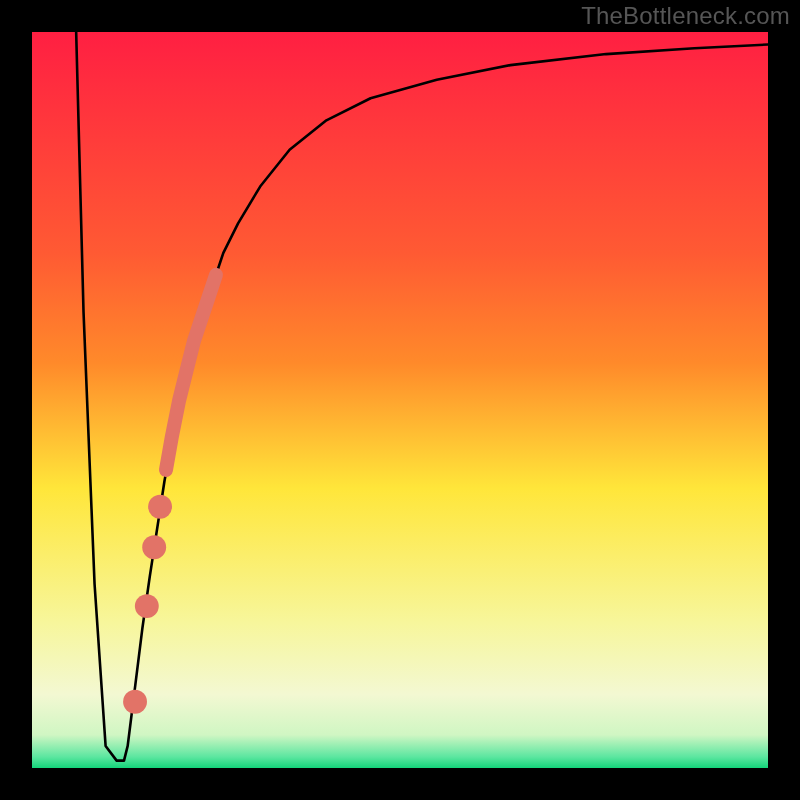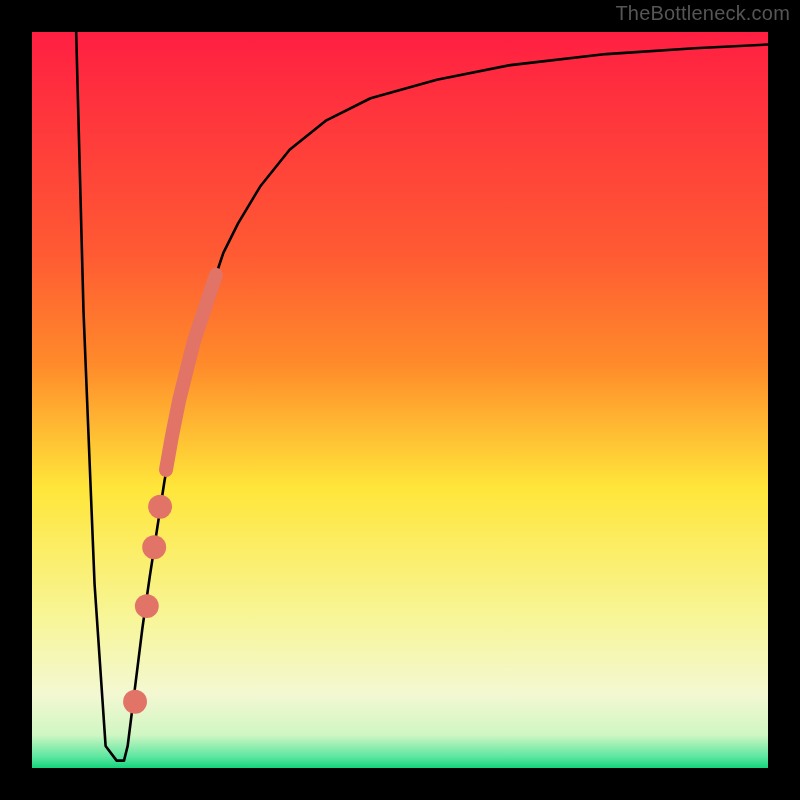--- a/index.html
+++ b/index.html
@@ -13,21 +13,21 @@
   .chart-wrap {
     position: relative;
     width: 800px;
     height: 800px;
   }
   .watermark {
     position: absolute;
     top: 2px;
     right: 10px;
     font-family: Arial, Helvetica, sans-serif;
-    font-size: 20px;
+    font-size: 24px;
     font-weight: 500;
     color: #565656;
     letter-spacing: 0.2px;
     z-index: 20;
   }
   svg {
     display: block;
   }
 </style>
 </head>

